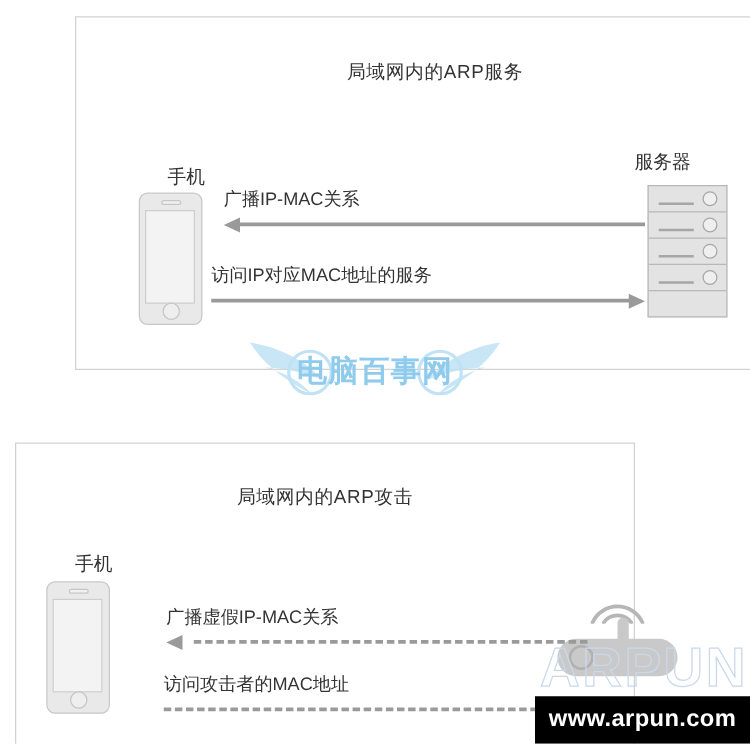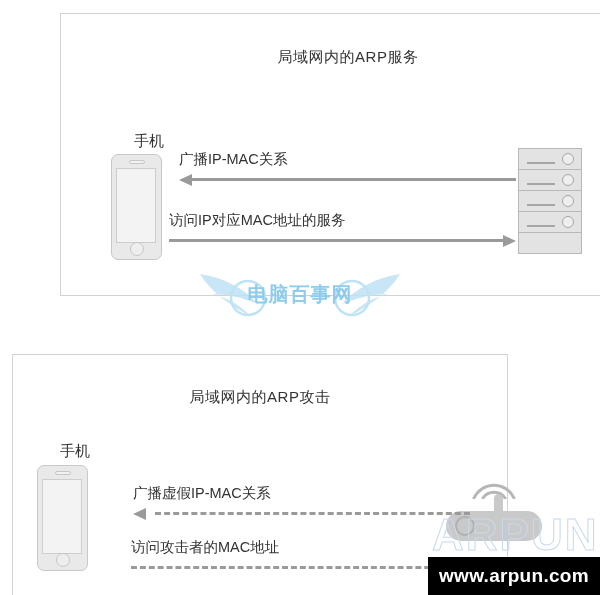--- a/index.html
+++ b/index.html
@@ -181,21 +181,21 @@
     position: absolute;
     left: 196px; top: 268px;
     width: 208px; height: 58px;
     pointer-events: none;
   }
   #watermark-pc841 .wm-text {
     position: absolute;
     left: 0; top: 13px;
     width: 208px;
     text-align: center;
-    font-size: 20px;
+    font-size: 24px;
     font-weight: bold;
     color: #8ecbec;
     letter-spacing: 1px;
   }
   #watermark-pc841 .wm-url {
     position: absolute;
     left: 0; top: 36px;
     width: 208px;
     text-align: center;
     font-size: 10px;
@@ -236,20 +236,21 @@
 
   <div class="panel-title">局域网内的ARP服务</div>
 
   <div class="node-label" style="left:48px; top:118px; width:80px;">手机</div>
   <div class="phone" style="left:50px; top:140px;">
     <div class="phone-speaker"></div>
     <div class="phone-screen"></div>
     <div class="phone-home"></div>
   </div>
 
+  <div class="node-label" style="left:419px; top:106px; width:100px;">服务器</div>
   <div class="server" style="left:457px; top:134px;">
     <div class="server-bay">
         <div class="bay-line"></div>
         <div class="bay-led"></div>
       </div>
     <div class="server-bay">
         <div class="bay-line"></div>
         <div class="bay-led"></div>
       </div>
     <div class="server-bay">

